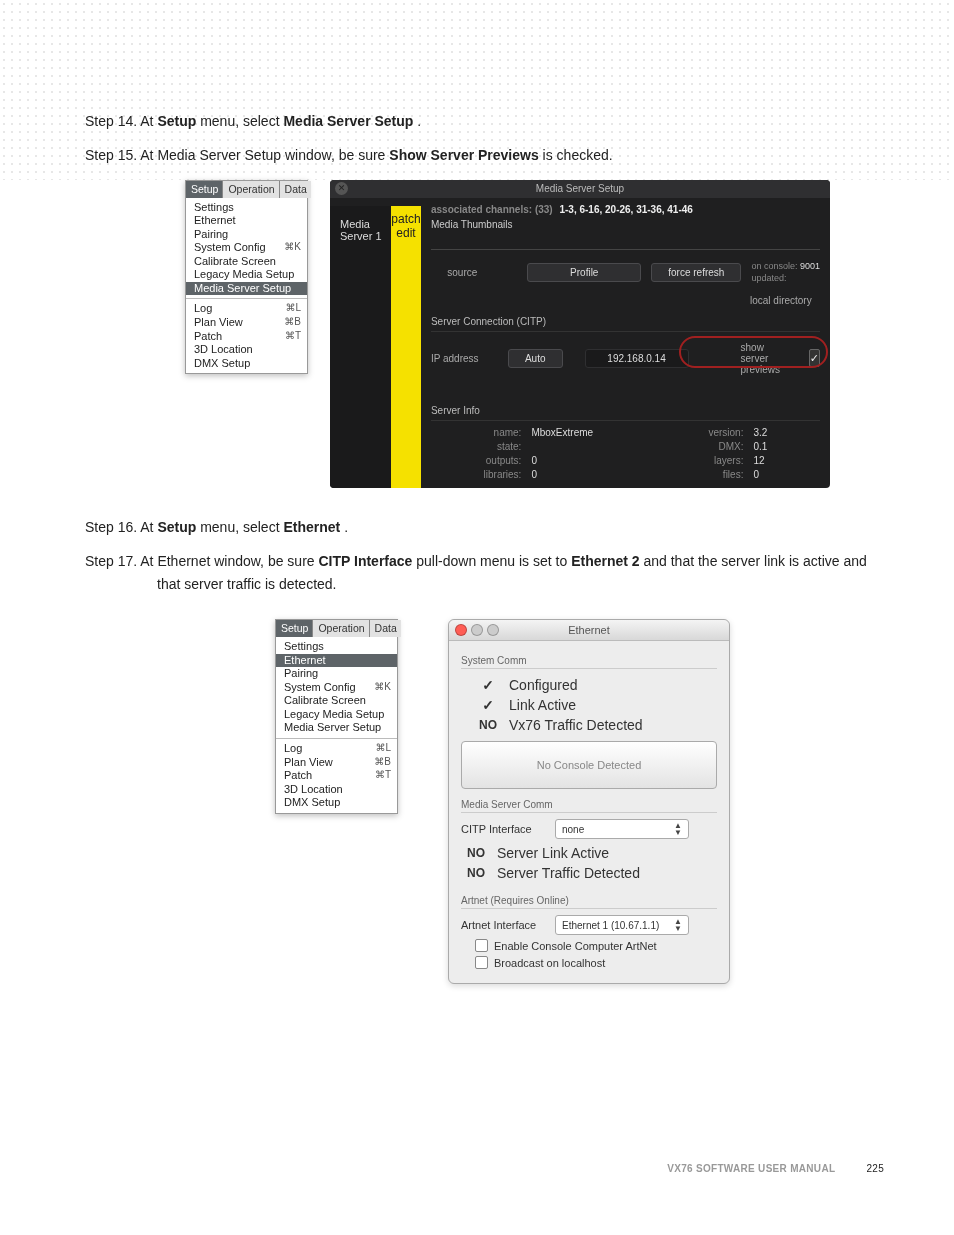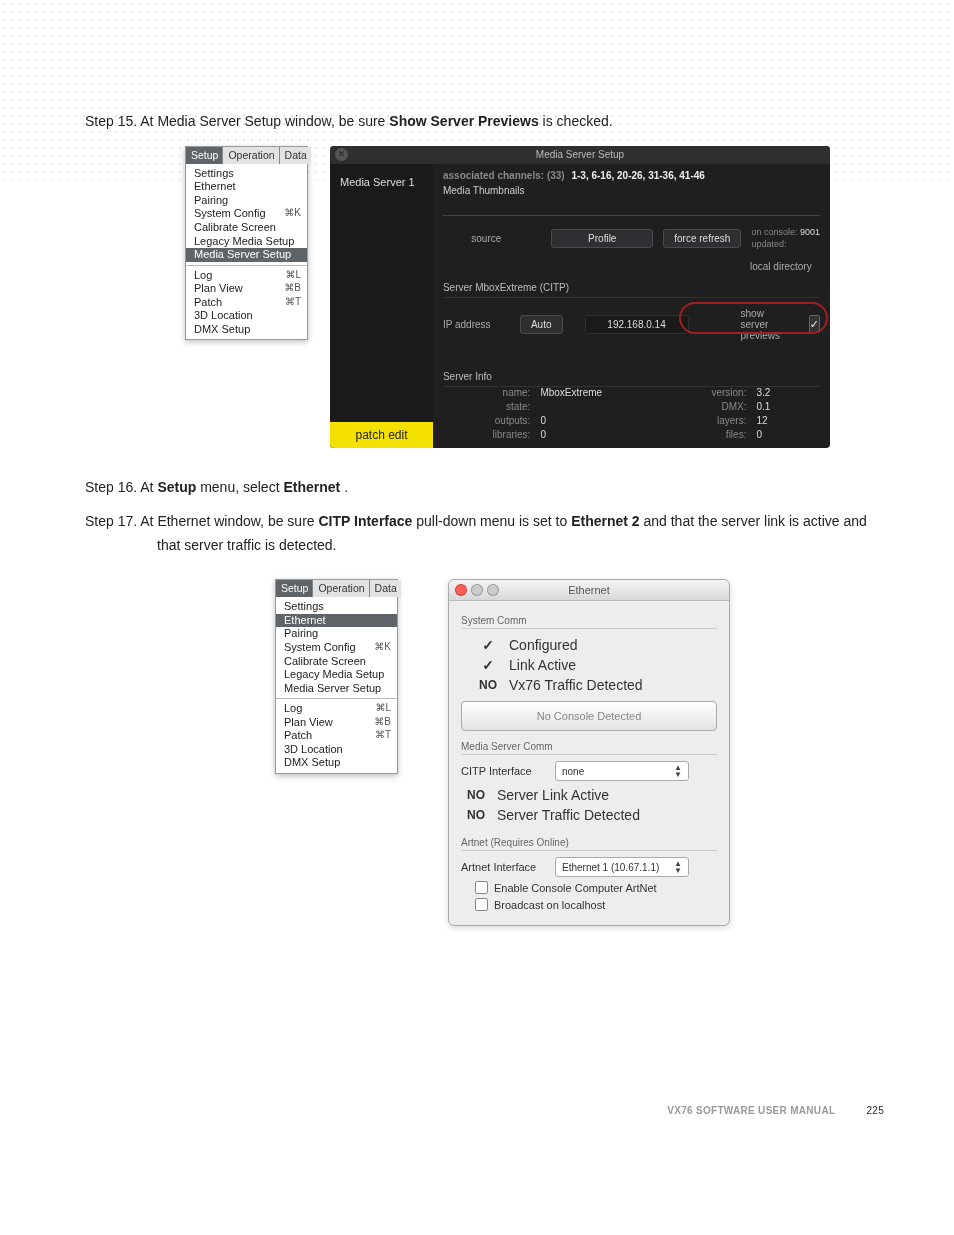--- a/index.html
+++ b/index.html
@@ -53,55 +53,55 @@
   .mss-titlebar {
     height: 18px; background: #2f2f31; display:flex; align-items:center;
     position: relative; justify-content:center; font-size:10px; color:#bbb;
   }
   .mss-close-icon {
     width:13px; height:13px; border-radius:50%; background:#555;
     position:absolute; left:5px; top:2px;
     color:#222; font-size:9px; line-height:13px; text-align:center;
   }
   .mss-body { display:flex; }
-  .mss-sidebar { width:110px; background:#1a1a1b; display:flex; flex-direction:column; }
+  .mss-sidebar { width:110px; background:#1a1a1b; display:flex; flex-direction:row;margin-top:8px; }
   .mss-side-item { padding: 12px 8px 60px 10px; color:#ddd; font-size:11px; }
   .mss-flex-spacer { flex:1; }
   .mss-patchedit {
     background:#f5e100; color:#222; text-align:center;
     padding:6px 0; font-size:12px;
   }
   .mss-main { flex:1; padding: 6px 10px 8px 10px; }
   .mss-assoc { font-size:10px;font-weight:bold; }
   .mss-assoc .lbl { color:#888; }
   .mss-assoc .val { color:#eee; margin-left:4px; }
   .mss-subtabname { font-size:10px; color:#ccc; margin-top:4px; border-bottom:1px solid #444; padding-bottom:19px; }
   .mss-row { display:flex; align-items:center; gap:10px; margin: 10px 0; justify-content: flex-end; }
   .mss-label { font-size:10px; color:#aaa; min-width:70px; }
   .mss-btn {
     background:#2f2f31; color:#ddd; border:1px solid #4a4a4d; border-radius:3px;
-    padding:3px 10px; font-size:10px;
+    padding:3px 16px; font-size:10px;
   }
   .mss-sidecol { font-size:9px; color:#888; text-align:left; line-height:1.4; }
   .mss-pathfield {
     flex:1; background:#1a1a1b; border:1px solid #2f2f31; border-radius:3px;
     padding:3px 6px; font-size:10px; color:#ddd;
   }
   .mss-section-title { font-size:10px; color:#bbb; margin-top:8px; border-bottom:1px solid #333; padding-bottom:4px; }
   .mss-highlight-oval {
     position:absolute; border:2px solid #a02020; border-radius:20px;
     width:145px; height:28px; pointer-events:none;
   }
   .mss-check {
     width:16px; height:16px; background:#333; border:1px solid #666; border-radius:2px;
     color:#eee; font-size:11px; line-height:16px; text-align:center;
   }
   .mss-infogrid {
     display:grid; grid-template-columns: auto auto auto auto;
-    column-gap:10px; row-gap:3px; font-size:10px; 
+    column-gap:10px; row-gap:3px; font-size:10px; margin-top:6px;
     align-items:center;
   }
   .mss-infogrid .k { color:#888; text-align:right; }
   .mss-infogrid .v { color:#ddd; }
 
   
   .eth-row-wrap { display:flex; gap:50px; margin:22px 0 0 190px; align-items:flex-start; }
   .eth-window {
     width:280px; background:#ededed; border:1px solid #aaa; border-radius:6px;
     font-size:12px; color:#333;
@@ -116,21 +116,21 @@
   .traffic-dots { position:absolute; left:6px; top:4px; display:flex; gap:4px; }
   .tdot { width:10px; height:10px; border-radius:50%; border: 0.5px solid rgba(0,0,0,0.25);}
   .tdot.red{background:#ff5d55;} .tdot.gray{background:#ccc;}
   .eth-body { padding: 8px 12px 14px 12px; }
   .eth-sect { font-size:10px; color:#666; border-bottom:1px solid #ccc; padding-bottom:2px; margin:6px 0 6px 0;}
   .eth-status-line { display:flex; align-items:center; gap:10px; padding:2px 0 2px 16px; font-size:14px; }
   .eth-status-line .mark { width:22px; text-align:center; font-weight:bold; }
   .eth-console-btn {
     margin:6px 0 10px 0; border:1px solid #aaa; border-radius:4px;
     background:linear-gradient(#fff,#e3e3e3); text-align:center;
-    font-size:11px; padding:8px 0; color:#888;
+    font-size:11px; padding:17px 0; color:#888;
   }
   .eth-select {
     display:inline-flex; align-items:center; justify-content:space-between;
     border:1px solid #aaa; border-radius:3px; background:#fff;
     font-size:10px; padding:2px 6px; min-width:120px;
   }
   .eth-dd-arrows { font-size:8px; line-height:7px; color:#444; }
   .eth-form-row { display:flex; align-items:center; gap:14px; margin:4px 0; font-size:11px; }
   .eth-cb-line { display:flex; align-items:center; gap:6px; font-size:11px; padding-left:14px; margin-top:4px;}
   .eth-cb { width:11px; height:11px; border:1px solid #888; border-radius:2px; background:#fff;}
@@ -144,20 +144,27 @@
 
   .fig-row-1 { display:flex; gap:22px; margin: 12px 0 28px 100px; align-items:flex-start; }
 </style>
 </head>
 <body>
 
 <div class="dotbg"></div>
 
 <div class="content">
 
+  <p class="step-line step-text">
+    <span class="pre">Step 14.  At </span>
+    <span class="bold">Setup</span>
+    <span> menu, select </span>
+    <span class="bold">Media Server Setup</span>
+    <span>.</span>
+  </p>
 
   <p class="step-line step-text">
     <span class="pre">Step 15.  At Media Server Setup window, be sure </span>
     <span class="bold">Show Server Previews</span>
     <span> is checked.</span>
   </p>
 
   <div class="fig-row-1">
 
     <div class="menu-panel">
@@ -237,21 +244,21 @@
             <span class="mss-sidecol">
               <span>on console:</span> <span style="color:#ddd;">9001</span><br>
               <span>updated:</span>
             </span>
           </div>
 
           <div class="mss-row">
             <span class="mss-label">local directory</span>
           </div>
 
-          <div class="mss-section-title">Server MboxExtreme (CITP)</div>
+          <div class="mss-section-title">Server Connection (CITP)</div>
 
           <div class="mss-row" style="position:relative;gap:22px;">
             <span class="mss-label" style="min-width:55px;">IP address</span>
             <span class="mss-btn">Auto</span>
             <span class="mss-pathfield" style="flex:0 0 90px; text-align:center;">192.168.0.14</span>
             <span style="flex:0 0 8px;"></span>
             <span class="mss-label" style="min-width:auto;">show server previews</span>
             <span class="mss-check">✓</span>
             <div class="mss-highlight-oval" style="right:-8px; top:-6px;"></div>
           </div>

